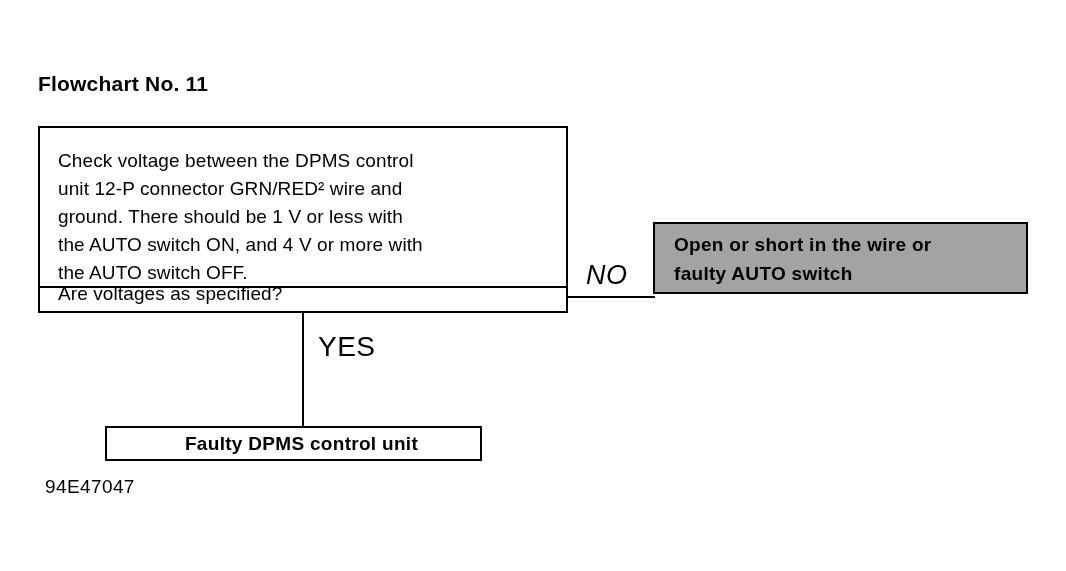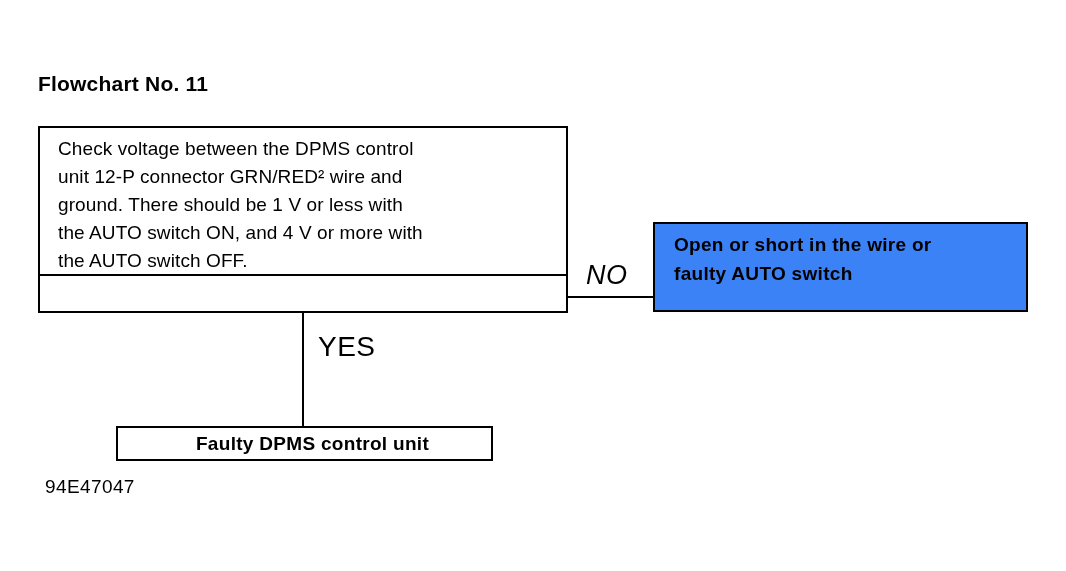--- a/index.html
+++ b/index.html
@@ -36,21 +36,21 @@
     top: 126px;
     width: 530px;
     height: 187px;
     border: 2px solid #000000;
     box-sizing: border-box;
     background: #ffffff;
   }
   #decision-body {
     position: absolute;
     left: 0;
-    top: 0;
+    top: 12px;
     right: 0;
     height: 148px;
     box-sizing: border-box;
     border-bottom: 2px solid #000000;
     padding: 7px 6px 12px 18px;
   }
   #decision-body-text {
     font-size: 19px;
     line-height: 28px;
     letter-spacing: 0.1px;
@@ -91,24 +91,24 @@
     font-size: 27px;
     letter-spacing: 0.5px;
     white-space: nowrap;
     font-style: italic;
   }
   #no-result-box {
     position: absolute;
     left: 653px;
     top: 222px;
     width: 375px;
-    height: 90px;
+    height: 72px;
     border: 2px solid #000000;
     box-sizing: border-box;
-    background: #3b82f6;
+    background: #a3a3a3;
     padding: 6px 8px 0 19px;
   }
   #no-result-text {
     font-size: 19px;
     font-weight: bold;
     line-height: 29px;
     letter-spacing: 0.3px;
     white-space: pre-wrap;
   }
 
@@ -124,21 +124,21 @@
   #yes-label {
     position: absolute;
     left: 318px;
     top: 331px;
     font-size: 28px;
     letter-spacing: 0.5px;
     white-space: nowrap;
   }
   #yes-result-box {
     position: absolute;
-    left: 116px;
+    left: 105px;
     top: 426px;
     width: 377px;
     height: 35px;
     border: 2px solid #000000;
     box-sizing: border-box;
     background: #ffffff;
     display: flex;
     align-items: center;
     justify-content: center;
     padding-left: 16px;
@@ -169,20 +169,23 @@
   <div id="chart-title">Flowchart No. 11</div>
 
   <div id="decision-box">
     <div id="decision-body">
       <div id="decision-body-text">Check voltage between the DPMS control
 unit 12-P connector GRN/RED² wire and
 ground. There should be 1 V or less with
 the AUTO switch ON, and 4 V or more with
 the AUTO switch OFF.</div>
     </div>
+    <div id="decision-question">
+      <div id="decision-question-text">Are voltages as specified?</div>
+    </div>
   </div>
 
   <div id="no-connector"></div>
   <div id="no-label">NO</div>
   <div id="no-result-box">
     <div id="no-result-text">Open or short in the wire or
 faulty AUTO switch</div>
   </div>
 
   <div id="yes-connector"></div>

